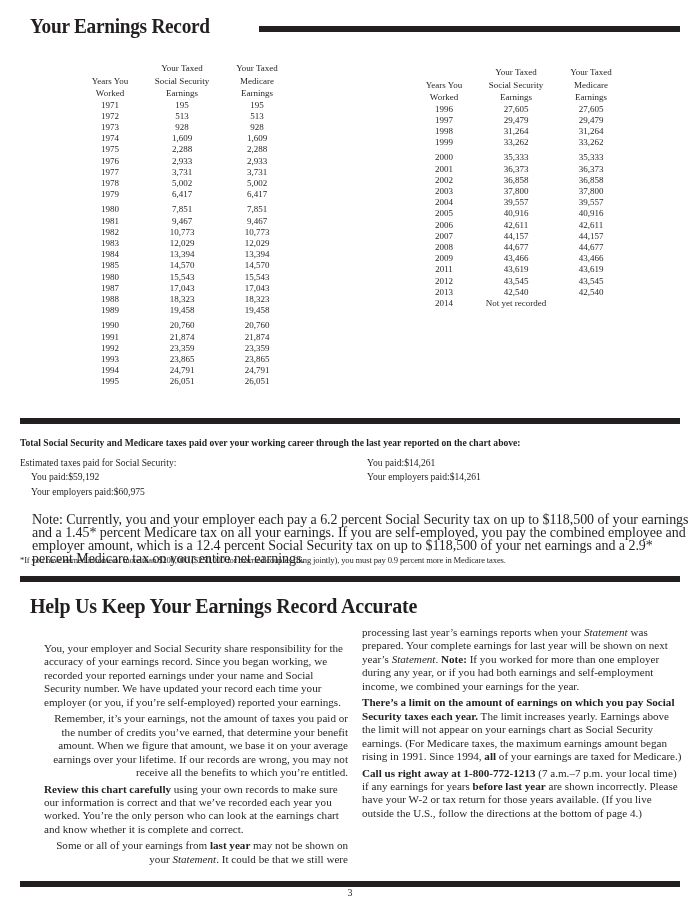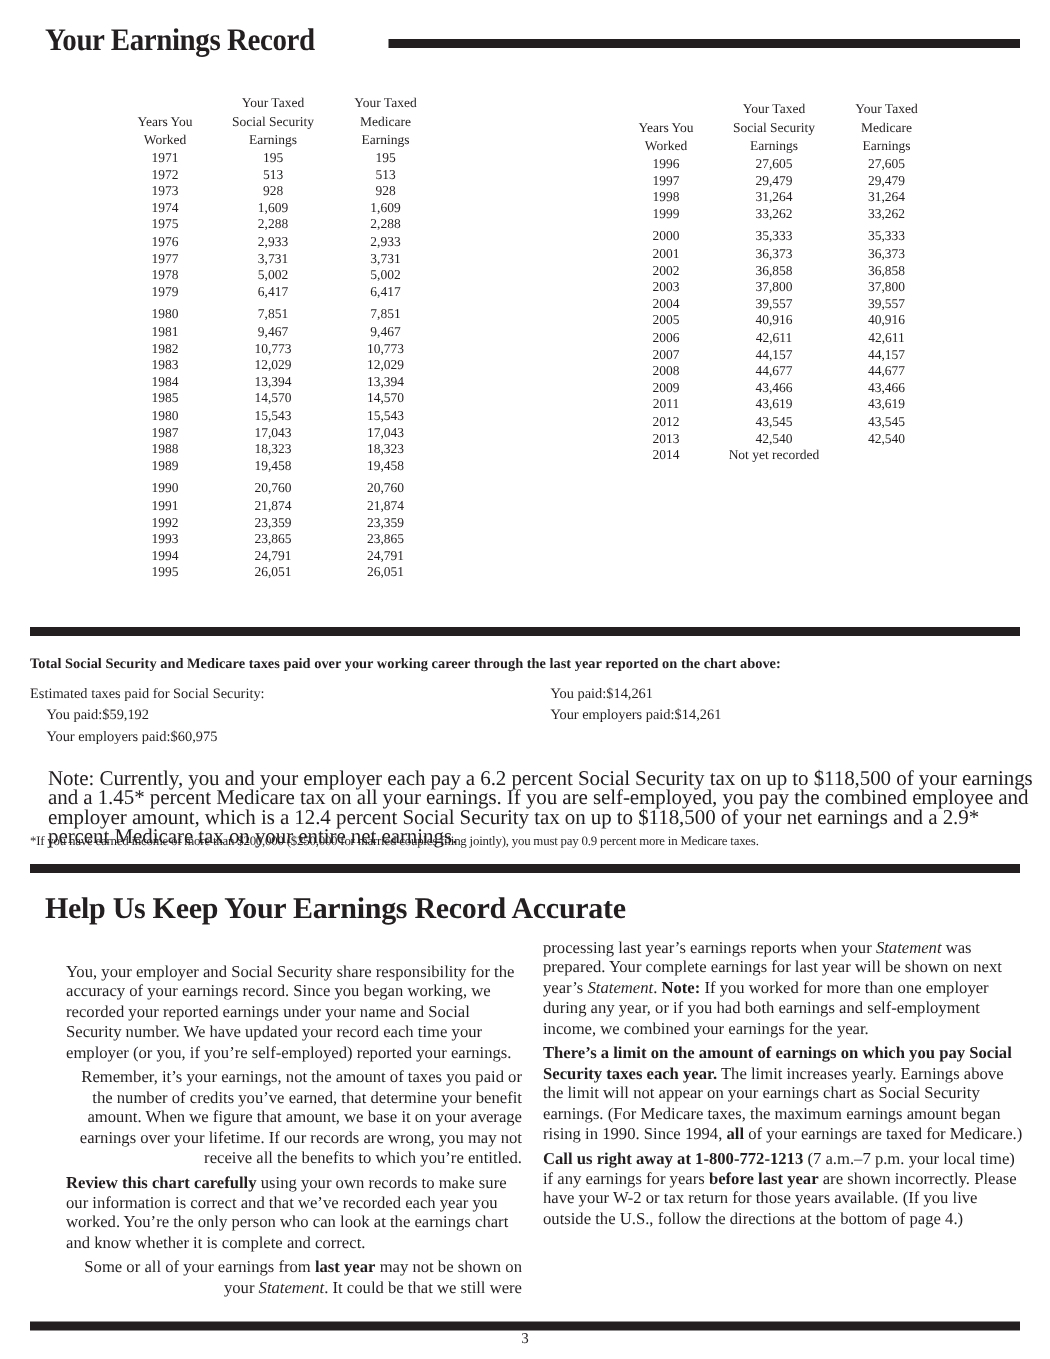--- a/index.html
+++ b/index.html
@@ -326,18 +326,18 @@
 
 <div class="col" id="col-left">
   <p>You, your employer and Social Security share responsibility for the accuracy of your earnings record. Since you began working, we recorded your reported earnings under your name and Social Security number. We have updated your record each time your employer (or you, if you’re self-employed) reported your earnings.</p>
   <p class="indent">Remember, it’s your earnings, not the amount of taxes you paid or the number of credits you’ve earned, that determine your benefit amount. When we figure that amount, we base it on your average earnings over your lifetime. If our records are wrong, you may not receive all the benefits to which you’re entitled.</p>
   <p><b>Review this chart carefully</b><span> using your own records to make sure our information is correct and that we’ve recorded each year you worked. You’re the only person who can look at the earnings chart and know whether it is complete and correct.</span></p>
   <p class="indent"><span>Some or all of your earnings from </span><b>last year</b><span> may not be shown on your </span><i>Statement</i><span>. It could be that we still were</span></p>
 </div>
 
 <div class="col" id="col-right">
   <p><span>processing last year’s earnings reports when your </span><i>Statement</i><span> was prepared. Your complete earnings for last year will be shown on next year’s </span><i>Statement</i><span>. </span><b>Note:</b><span> If you worked for more than one employer during any year, or if you had both earnings and self-employment income, we combined your earnings for the year.</span></p>
-  <p><b>There’s a limit on the amount of earnings on which you pay Social Security taxes each year.</b><span> The limit increases yearly. Earnings above the limit will not appear on your earnings chart as Social Security earnings. (For Medicare taxes, the maximum earnings amount began rising in 1990. Since 1994, </span><b>all</b><span> of your earnings are taxed for Medicare.)</span></p>
+  <p><b>There’s a limit on the amount of earnings on which you pay Social Security taxes each year.</b><span> The limit increases yearly. Earnings above the limit will not appear on your earnings chart as Social Security earnings. (For Medicare taxes, the maximum earnings amount began rising in 1991. Since 1994, </span><b>all</b><span> of your earnings are taxed for Medicare.)</span></p>
   <p><b>Call us right away at 1-800-772-1213</b><span> (7 a.m.–7 p.m. your local time) if any earnings for years </span><b>before last year</b><span> are shown incorrectly. Please have your W-2 or tax return for those years available. (If you live outside the U.S., follow the directions at the bottom of page 4.)</span></p>
 </div>
 
 <div class="rule" id="rule-3"></div>
 <div class="page-number">3</div>
 
 </body></html>

